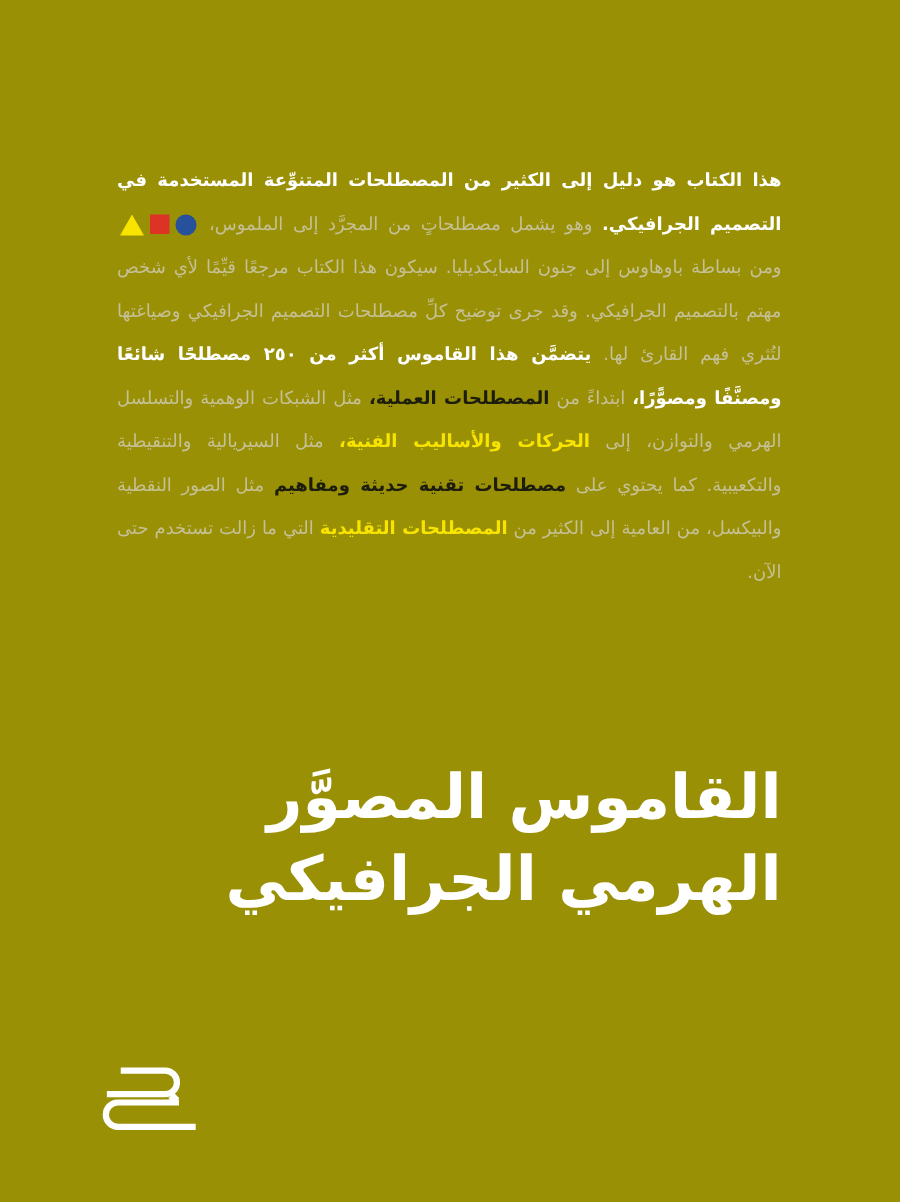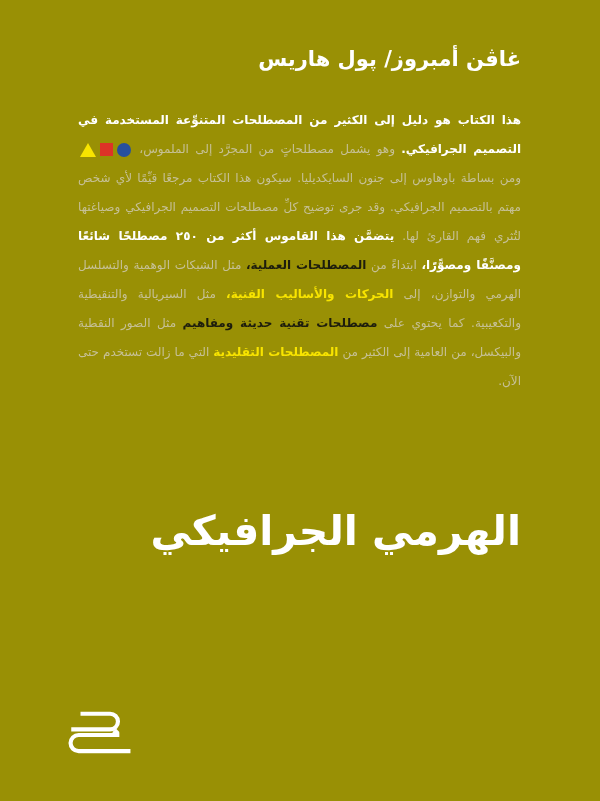--- a/index.html
+++ b/index.html
@@ -39,27 +39,27 @@
   .logo{
     position:absolute;left:62px;top:710px;width:74px;height:50px;
   }
   .logo svg{display:block;width:100%;height:100%;}
 </style>
 </head>
 <body>
 
 <div class="cover">
 
-  <div class="author">غاڤن أمبروز/ پول هاريس</div>
 
   <div class="blurb">
     <span class="w">هذا الكتاب هو دليل إلى الكثير من المصطلحات المتنوِّعة المستخدمة في التصميم الجرافيكي.</span><span> وهو يشمل مصطلحاتٍ من المجرَّد إلى الملموس، </span><span class="shape circle"></span><span class="shape square"></span><span class="shape triangle"></span><span> ومن بساطة باوهاوس إلى جنون السايكديليا. سيكون هذا الكتاب مرجعًا قيِّمًا لأي شخص مهتم بالتصميم الجرافيكي. وقد جرى توضيح كلِّ مصطلحات التصميم الجرافيكي وصياغتها لتُثري فهم القارئ لها. </span><span class="w">يتضمَّن هذا القاموس أكثر من ٢٥٠ مصطلحًا شائعًا ومصنَّفًا ومصوًّرًا،</span><span> ابتداءً من </span><span class="d">المصطلحات العملية،</span><span> مثل الشبكات الوهمية والتسلسل الهرمي والتوازن، إلى </span><span class="y">الحركات والأساليب الفنية،</span><span> مثل السيريالية والتنقيطية والتكعيبية. كما يحتوي على </span><span class="d">مصطلحات تقنية حديثة ومفاهيم</span><span> مثل الصور النقطية والبيكسل، من العامية إلى الكثير من </span><span class="y">المصطلحات التقليدية</span><span> التي ما زالت تستخدم حتى الآن.</span>
   </div>
 
   <div class="title">
+    <div>القاموس المصوَّر</div>
     <div>الهرمي الجرافيكي</div>
   </div>
 
   <div class="logo">
     <svg viewBox="0 0 80 52" xmlns="http://www.w3.org/2000/svg" fill="none" stroke="#ffffff" stroke-width="4.5">
       <path d="M20 3 H52 A8.5 8.5 0 0 1 52 20 H10"></path>
       <path d="M62 26 H18 A8.7 8.7 0 0 0 18 43.5 H74"></path>
       <rect x="55.5" y="20.2" width="5.6" height="5.6" fill="#ffffff" stroke="none" transform="rotate(45 58.3 23)"></rect>
     </svg>
   </div>

